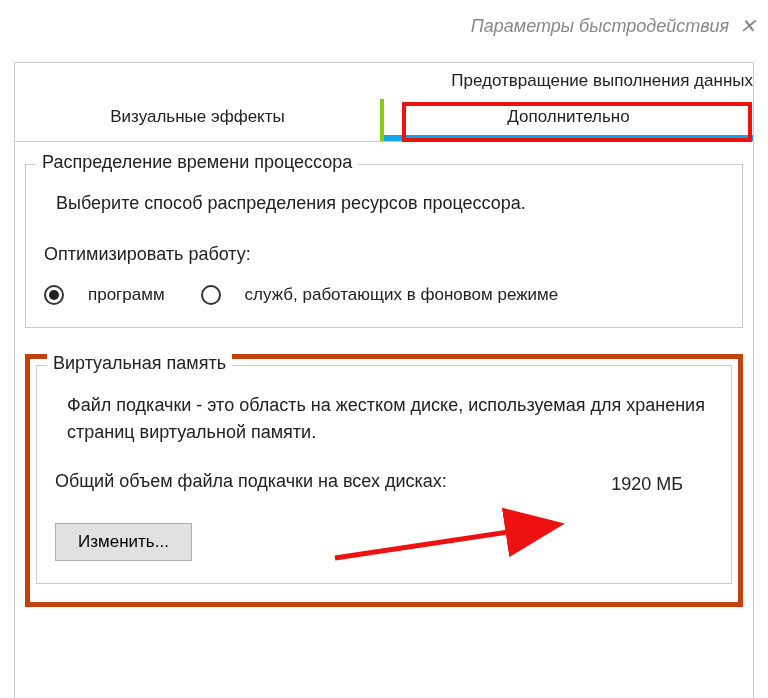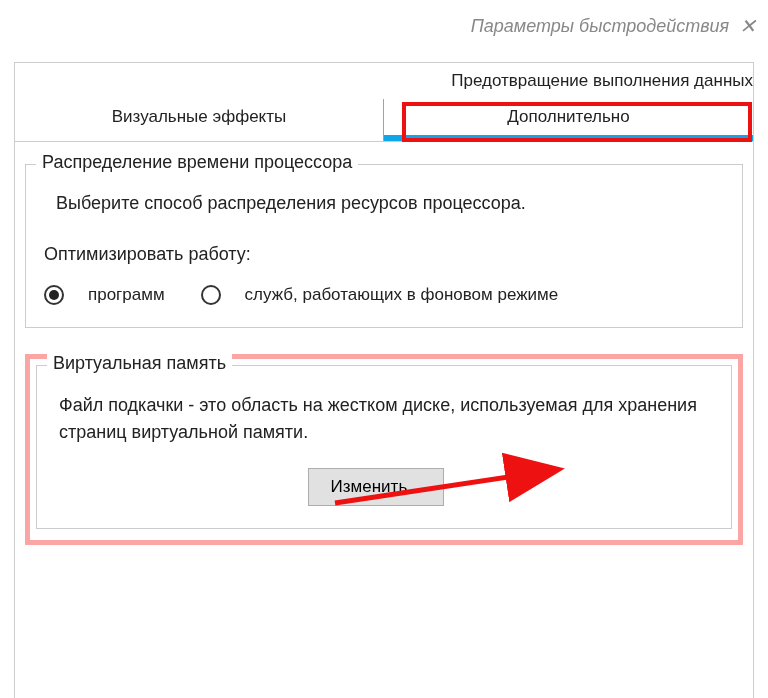--- a/index.html
+++ b/index.html
@@ -50,21 +50,21 @@
       border-top: none;
     }
     .tab-row-bottom .tab {
       width: 50%;
       text-align: center;
       padding: 8px 0;
       background: #fff;
       cursor: pointer;
     }
     .tab-row-bottom .tab:first-child {
-      border-right: 1px solid #84cc16;
+      border-right: 4px solid #84cc16;
     }
     .tab.active {
       background: #fff;
       border-bottom: 6px solid #0ea5e9;
       position: relative;
     }
     .highlight-red-tab {
       position: absolute;
       border: 4px solid #e11;
       right: 2px;
@@ -126,51 +126,51 @@
       flex-shrink: 0;
     }
     .radio-circle.checked::after {
       content: '';
       width: 10px;
       height: 10px;
       background: #222;
       border-radius: 50%;
     }
     .vm-box-highlight {
-      border: 5px solid #fca5a5;
-      padding: 6px 6px 11px 6px;
+      border: 5px solid #c2410c;
+      padding: 6px 6px 18px 6px;
     }
     .vm-group {
       border: 1px solid #ccc;
       padding: 16px 18px 22px 18px;
       position: relative;
     }
     .vm-desc {
-      margin: 10px 0 22px 4px;
+      margin: 10px 0 22px 12px;
       font-size: 18px;
       line-height: 1.5;
     }
     .vm-size-row {
       display: flex;
       justify-content: space-between;
       align-items: flex-end;
       margin-bottom: 28px;
     }
     .vm-size-label {
       font-size: 18px;
       max-width: 420px;
       line-height: 1.5;
     }
     .vm-size-value {
       font-size: 18px;
       padding-right: 30px;
     }
     .btn-row {
       display: flex;
-      justify-content: center;
+      justify-content: flex-start;
       padding-right: 16px;
       position: relative;
     }
     .win-btn {
       background: #e1e1e1;
       border: 1px solid #adadad;
       padding: 8px 22px;
       font-size: 17px;
       cursor: pointer;
       font-family: inherit;
@@ -216,20 +216,24 @@
         <span class="radio-circle"></span>
         <span>служб, работающих в фоновом режиме</span>
       </div>
     </div>
   </div>
 
   <div class="vm-box-highlight">
     <div class="vm-group">
       <div class="groupbox-legend">Виртуальная память</div>
       <div class="vm-desc">Файл подкачки - это область на жестком диске, используемая для хранения страниц виртуальной памяти.</div>
+      <div class="vm-size-row">
+        <div class="vm-size-label">Общий объем файла подкачки на всех дисках:</div>
+        <div class="vm-size-value">1920 МБ</div>
+      </div>
       <div class="btn-row">
         <svg class="arrow-svg" width="260" height="70">
           <defs>
             <marker id="arrhead" markerWidth="12" markerHeight="10" refX="10" refY="5" orient="auto">
               <polygon points="0 0, 12 5, 0 10" fill="#e11"></polygon>
             </marker>
           </defs>
           <line x1="10" y1="55" x2="230" y2="22" stroke="#e11" stroke-width="5" marker-end="url(#arrhead)"></line>
         </svg>
         <button class="win-btn">Изменить...</button>

